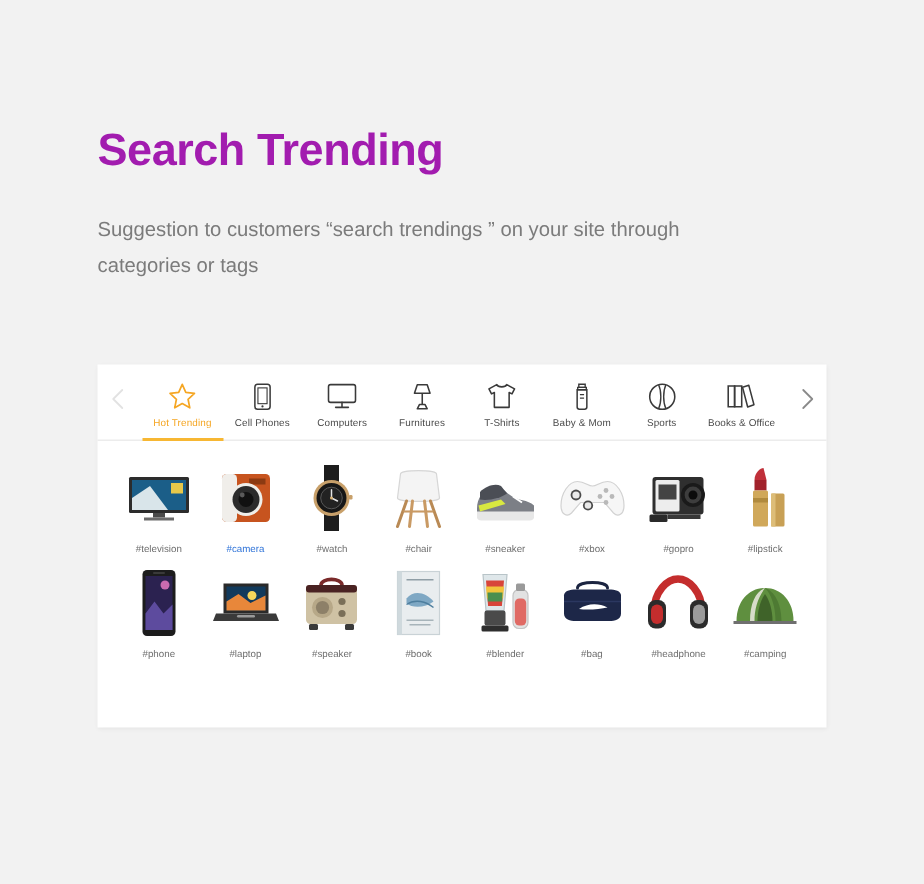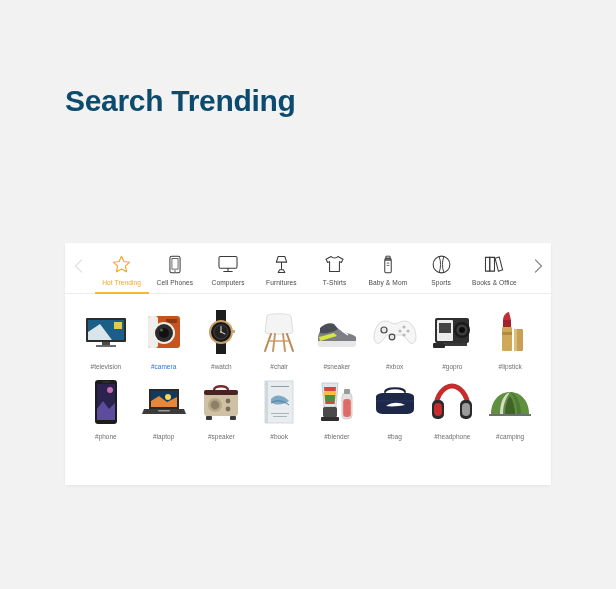--- a/index.html
+++ b/index.html
@@ -22,21 +22,21 @@
     position: absolute;
     left: 65px;
     top: 83px;
     width: 470px;
   }
   .title {
     margin: 0;
     font-size: 30px;
     line-height: 36px;
     font-weight: bold;
-    color: #0c4a6e;
+    color: #a21caf;
     letter-spacing: -0.3px;
   }
   .subtitle {
     margin: 0;
     padding-top: 22px;
     font-size: 13.5px;
     line-height: 24px;
     color: #7b7b7b;
     max-width: 450px;
   }
@@ -143,20 +143,21 @@
   }
   .prod.highlight .tag { color: #2f73d8; }
 </style>
 </head>
 <body>
 
 <div class="page">
 
   <div class="heading">
     <h1 class="title">Search Trending</h1>
+    <p class="subtitle">Suggestion to customers “search trendings ” on your site through categories or tags</p>
   </div>
 
   <div class="card">
 
     <div class="tabbar">
 
       <div class="nav-arrow">
         <span>
           <svg width="9" height="14" viewBox="0 0 9 14">
             <path d="M7.5 1 L1.5 7 L7.5 13" fill="none" stroke="#e2e2e2" stroke-width="1.2" stroke-linecap="round" stroke-linejoin="round"></path>

